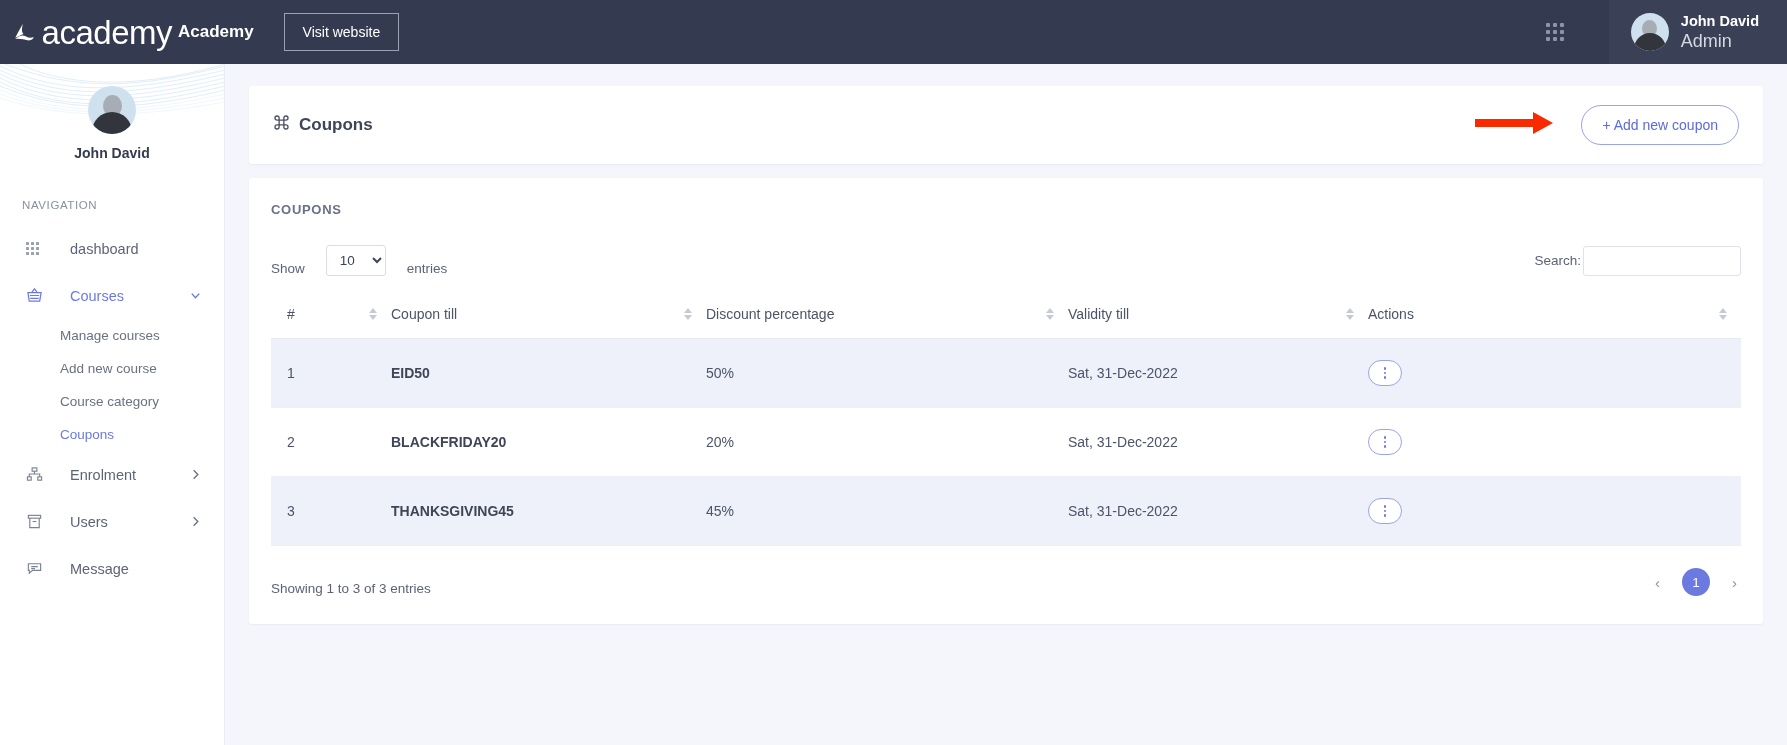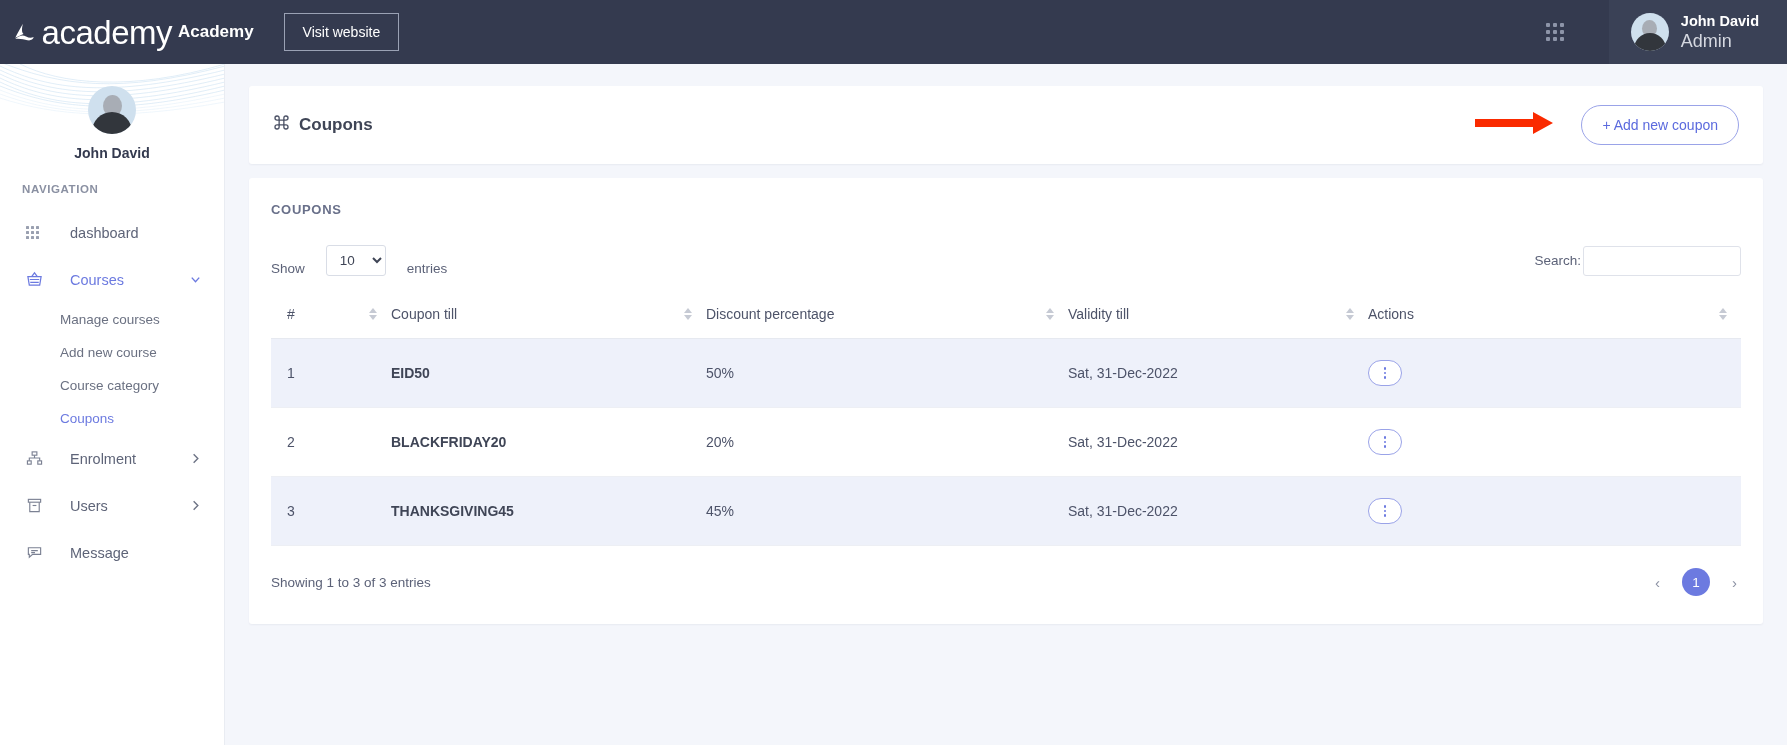--- a/index.html
+++ b/index.html
@@ -88,22 +88,22 @@
     background: #a8adb5; left: 14.5px; top: 9px;
   }
   .avatar-lg .body {
     position: absolute; width: 40px; height: 22px; border-radius: 20px 20px 0 0;
     background: #32363c; left: 4px; bottom: 0;
   }
   .side-name {
     margin-top: 11px; font-size: 14px; font-weight: bold; color: #343a4f;
   }
   .nav-label {
-    margin: 22px 0 0 22px; font-size: 11.5px; letter-spacing: 0.6px;
-    color: #8a90a2; font-weight: bold;
+    margin: 38px 0 0 22px; font-size: 11.5px; letter-spacing: 0.6px;
+    color: #8a90a2; font-weight: normal;
   }
   .nav { margin-top: 14px; }
   .nav-item {
     display: flex; align-items: center;
     height: 47px; padding: 0 22px 0 26px;
     color: #5e6478; font-size: 14.5px; cursor: pointer;
   }
   .nav-item .ico { width: 24px; flex: none; display: flex; align-items: center; }
   .nav-item .txt { margin-left: 20px; }
   .nav-item.active { color: #6c7ae0; }
@@ -180,21 +180,21 @@
   tbody td.code { font-weight: bold; color: #3f4556; }
   .act-btn {
     width: 34px; height: 26px; border-radius: 14px;
     border: 1px solid #9aa3e8; background: #fff;
     display: flex; align-items: center; justify-content: center;
     gap: 2px; flex-direction: column; cursor: pointer;
   }
   .act-btn i { width: 2.5px; height: 2.5px; border-radius: 50%; background: #6c7ae0; display: block; }
 
   .table-foot {
-    display: flex; align-items: center; padding: 22px 0 18px 0;
+    display: flex; align-items: flex-end; padding: 22px 0 18px 0;
     font-size: 13.5px; color: #5c6278;
   }
   .pager { margin-left: auto; display: flex; align-items: center; gap: 18px; }
   .pg-arrow { color: #8b91a3; font-size: 15px; cursor: pointer; padding: 0 4px; }
   .pg-num {
     width: 28px; height: 28px; border-radius: 50%; background: #6c7ae0;
     color: #fff; font-size: 13.5px; display: flex; align-items: center;
     justify-content: center; cursor: pointer;
   }
 </style>

